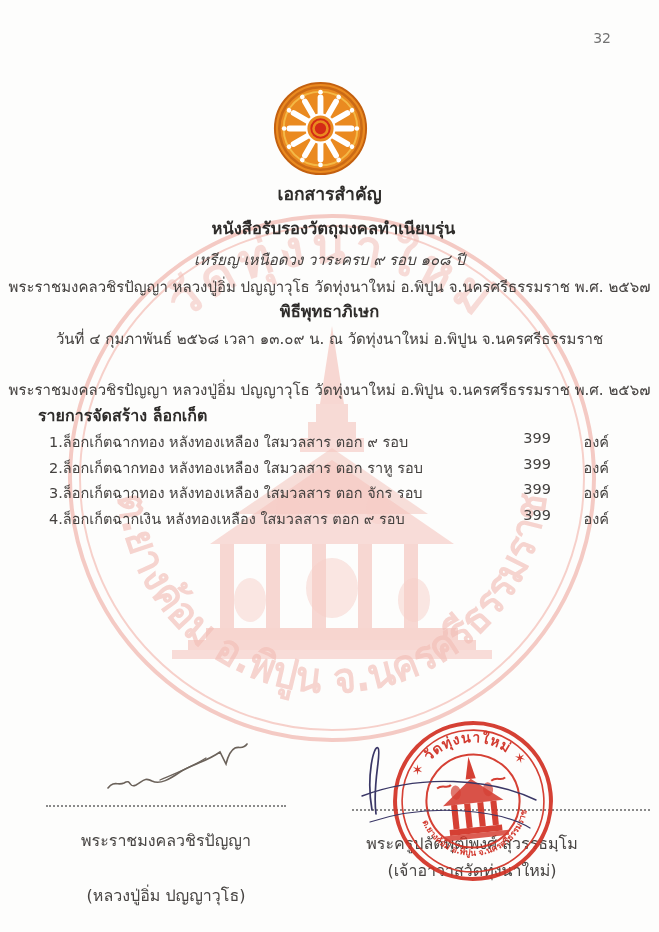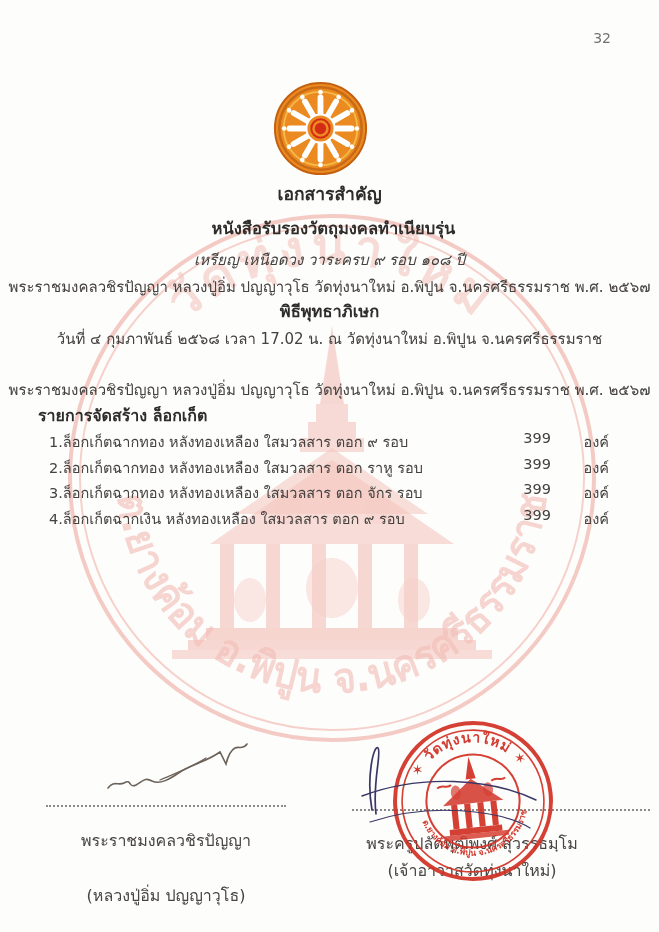--- a/index.html
+++ b/index.html
@@ -112,21 +112,21 @@
     <circle cx="50" cy="50" r="14.5" fill="#ea8a20" stroke="#ffffff" stroke-width="2"></circle>
     <circle cx="50" cy="50" r="9.5" fill="none" stroke="#d42b16" stroke-width="2"></circle>
     <circle cx="50" cy="50" r="5.8" fill="#d42b16"></circle>
   </svg>
 
   <div class="abs centerline boldline doc-title z2">เอกสารสำคัญ</div>
   <div class="abs centerline boldline doc-subtitle z2">หนังสือรับรองวัตถุมงคลทำเนียบรุ่น</div>
   <div class="abs centerline l1 z2">เหรียญ เหนือดวง วาระครบ ๙ รอบ ๑๐๘ ปี</div>
   <div class="abs centerline l2 z2">พระราชมงคลวชิรปัญญา หลวงปู่อิ่ม ปญญาวุโธ วัดทุ่งนาใหม่ อ.พิปูน จ.นครศรีธรรมราช พ.ศ. ๒๕๖๗</div>
   <div class="abs centerline boldline ceremony z2">พิธีพุทธาภิเษก</div>
-  <div class="abs centerline l3 z2">วันที่ ๔ กุมภาพันธ์ ๒๕๖๘ เวลา 17.02 น. ณ วัดทุ่งนาใหม่ อ.พิปูน จ.นครศรีธรรมราช</div>
+  <div class="abs centerline l3 z2">วันที่ ๔ กุมภาพันธ์ ๒๕๖๘ เวลา ๑๓.๐๙ น. ณ วัดทุ่งนาใหม่ อ.พิปูน จ.นครศรีธรรมราช</div>
   <div class="abs centerline l5 z2">พระราชมงคลวชิรปัญญา หลวงปู่อิ่ม ปญญาวุโธ วัดทุ่งนาใหม่ อ.พิปูน จ.นครศรีธรรมราช พ.ศ. ๒๕๖๗</div>
 
   <div class="abs section-heading z2">รายการจัดสร้าง ล็อกเก็ต</div>
   <div class="abs locket-list z2">
     <div class="locket-row">
       <span class="locket-name">1.ล็อกเก็ตฉากทอง หลังทองเหลือง ใสมวลสาร ตอก ๙ รอบ</span>
       <span class="locket-qty">399</span>
       <span class="locket-unit">องค์</span>
     </div>
     <div class="locket-row">

